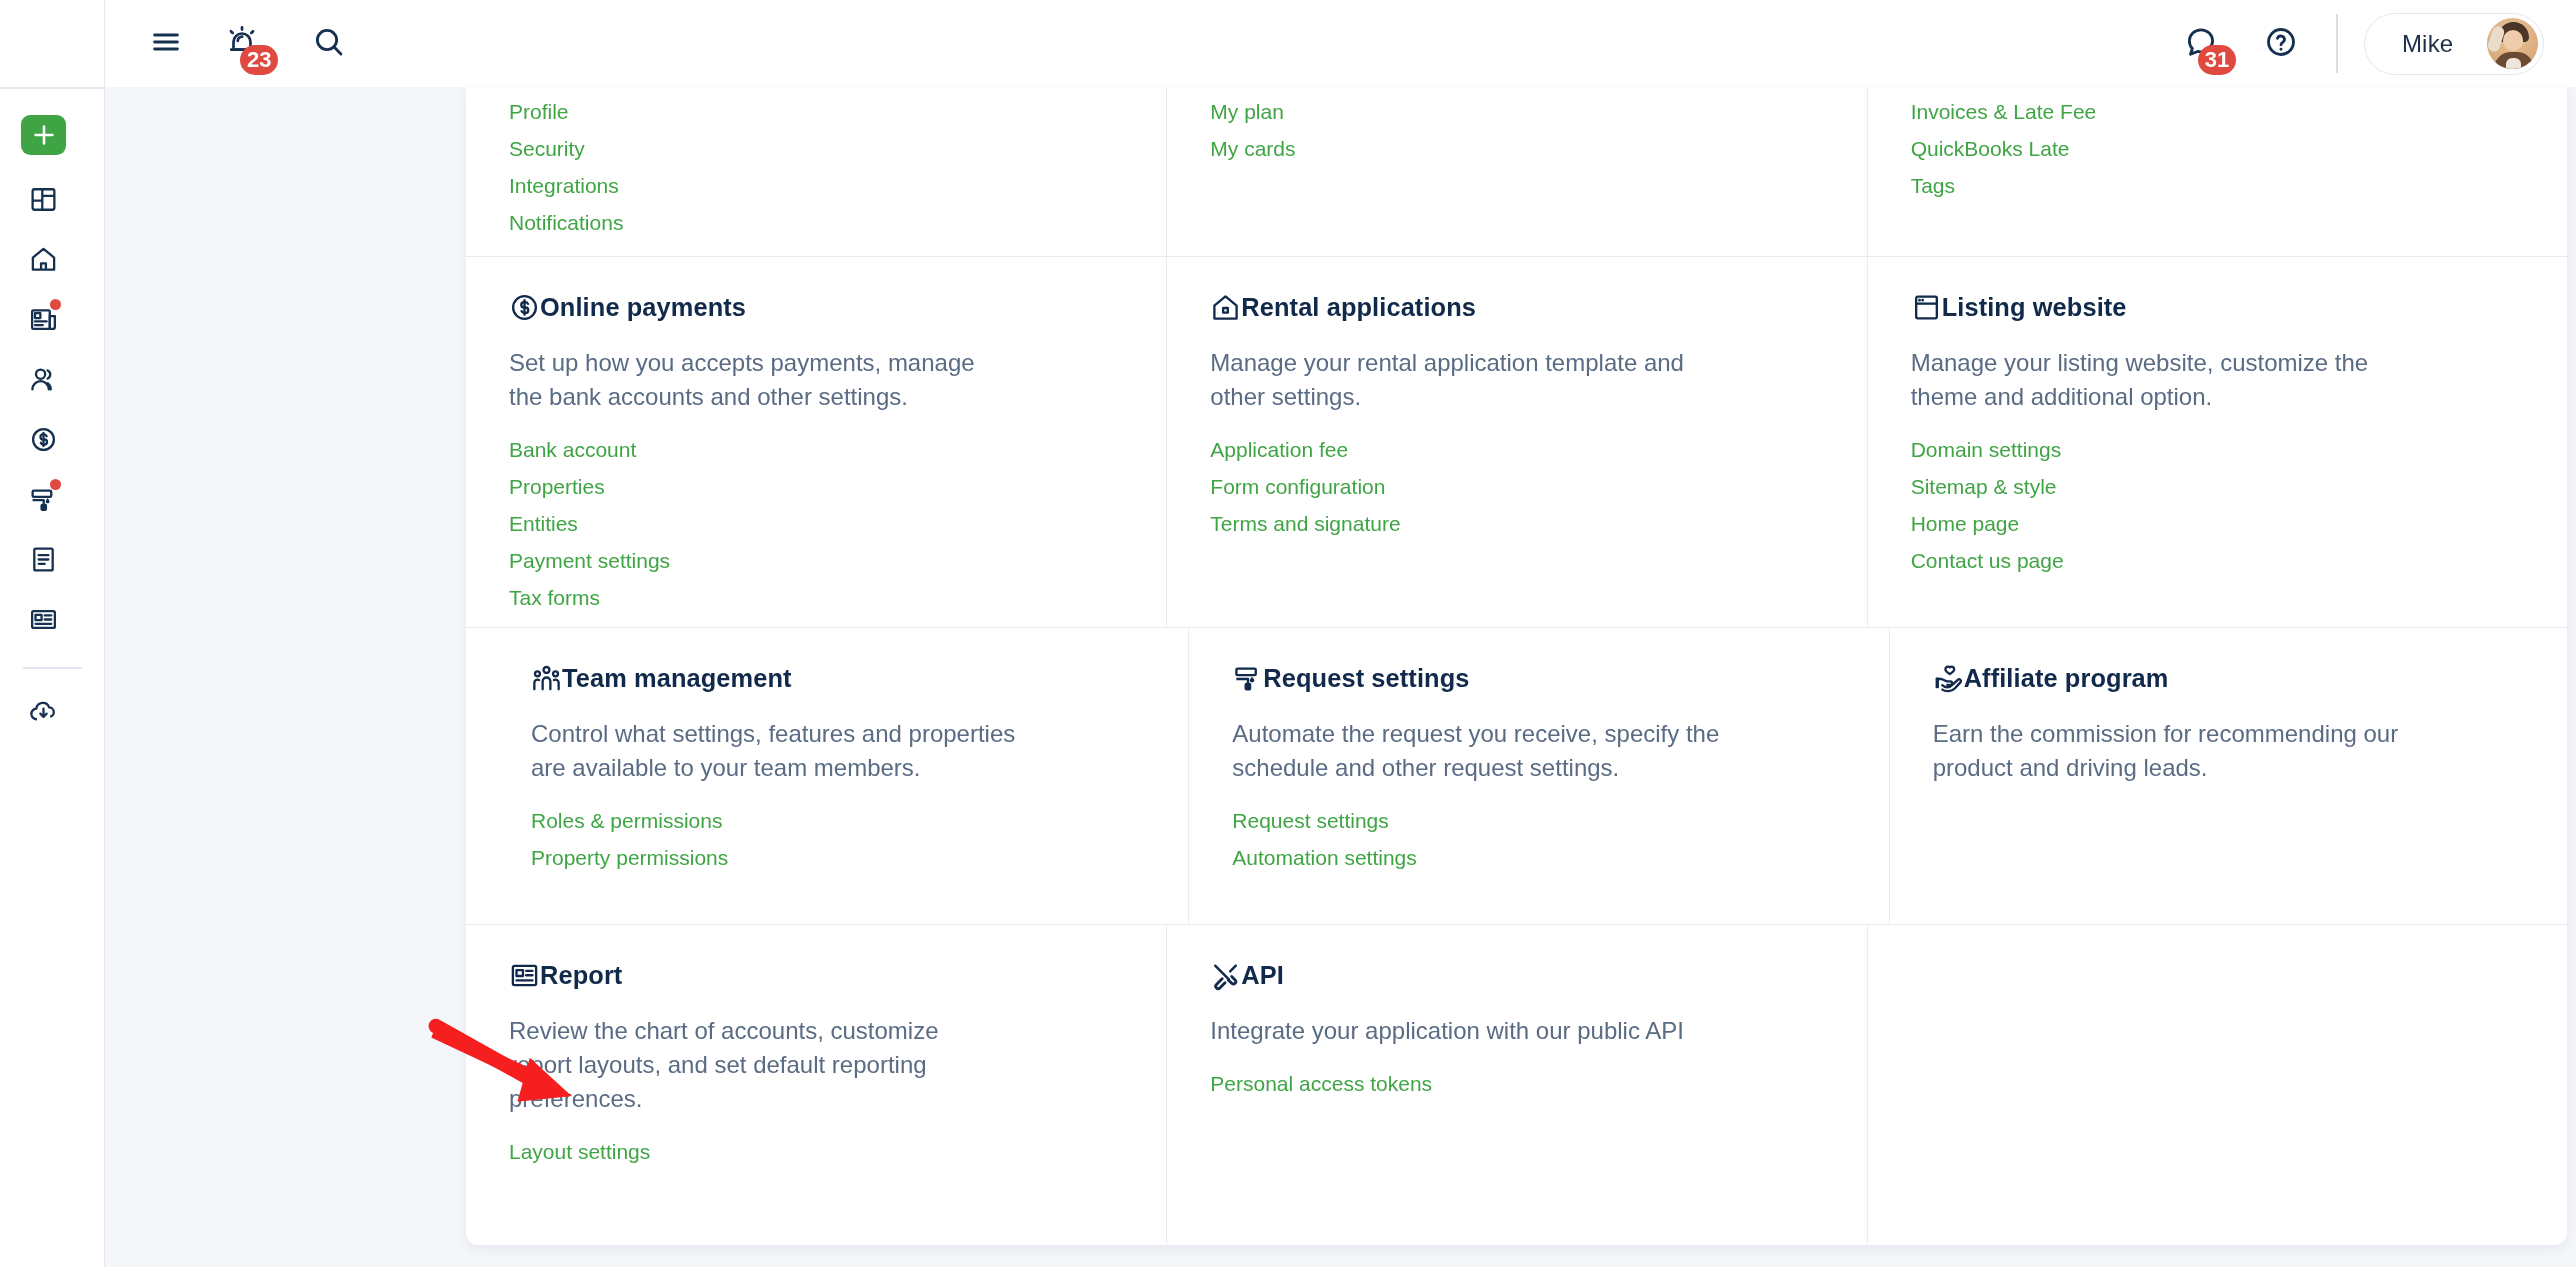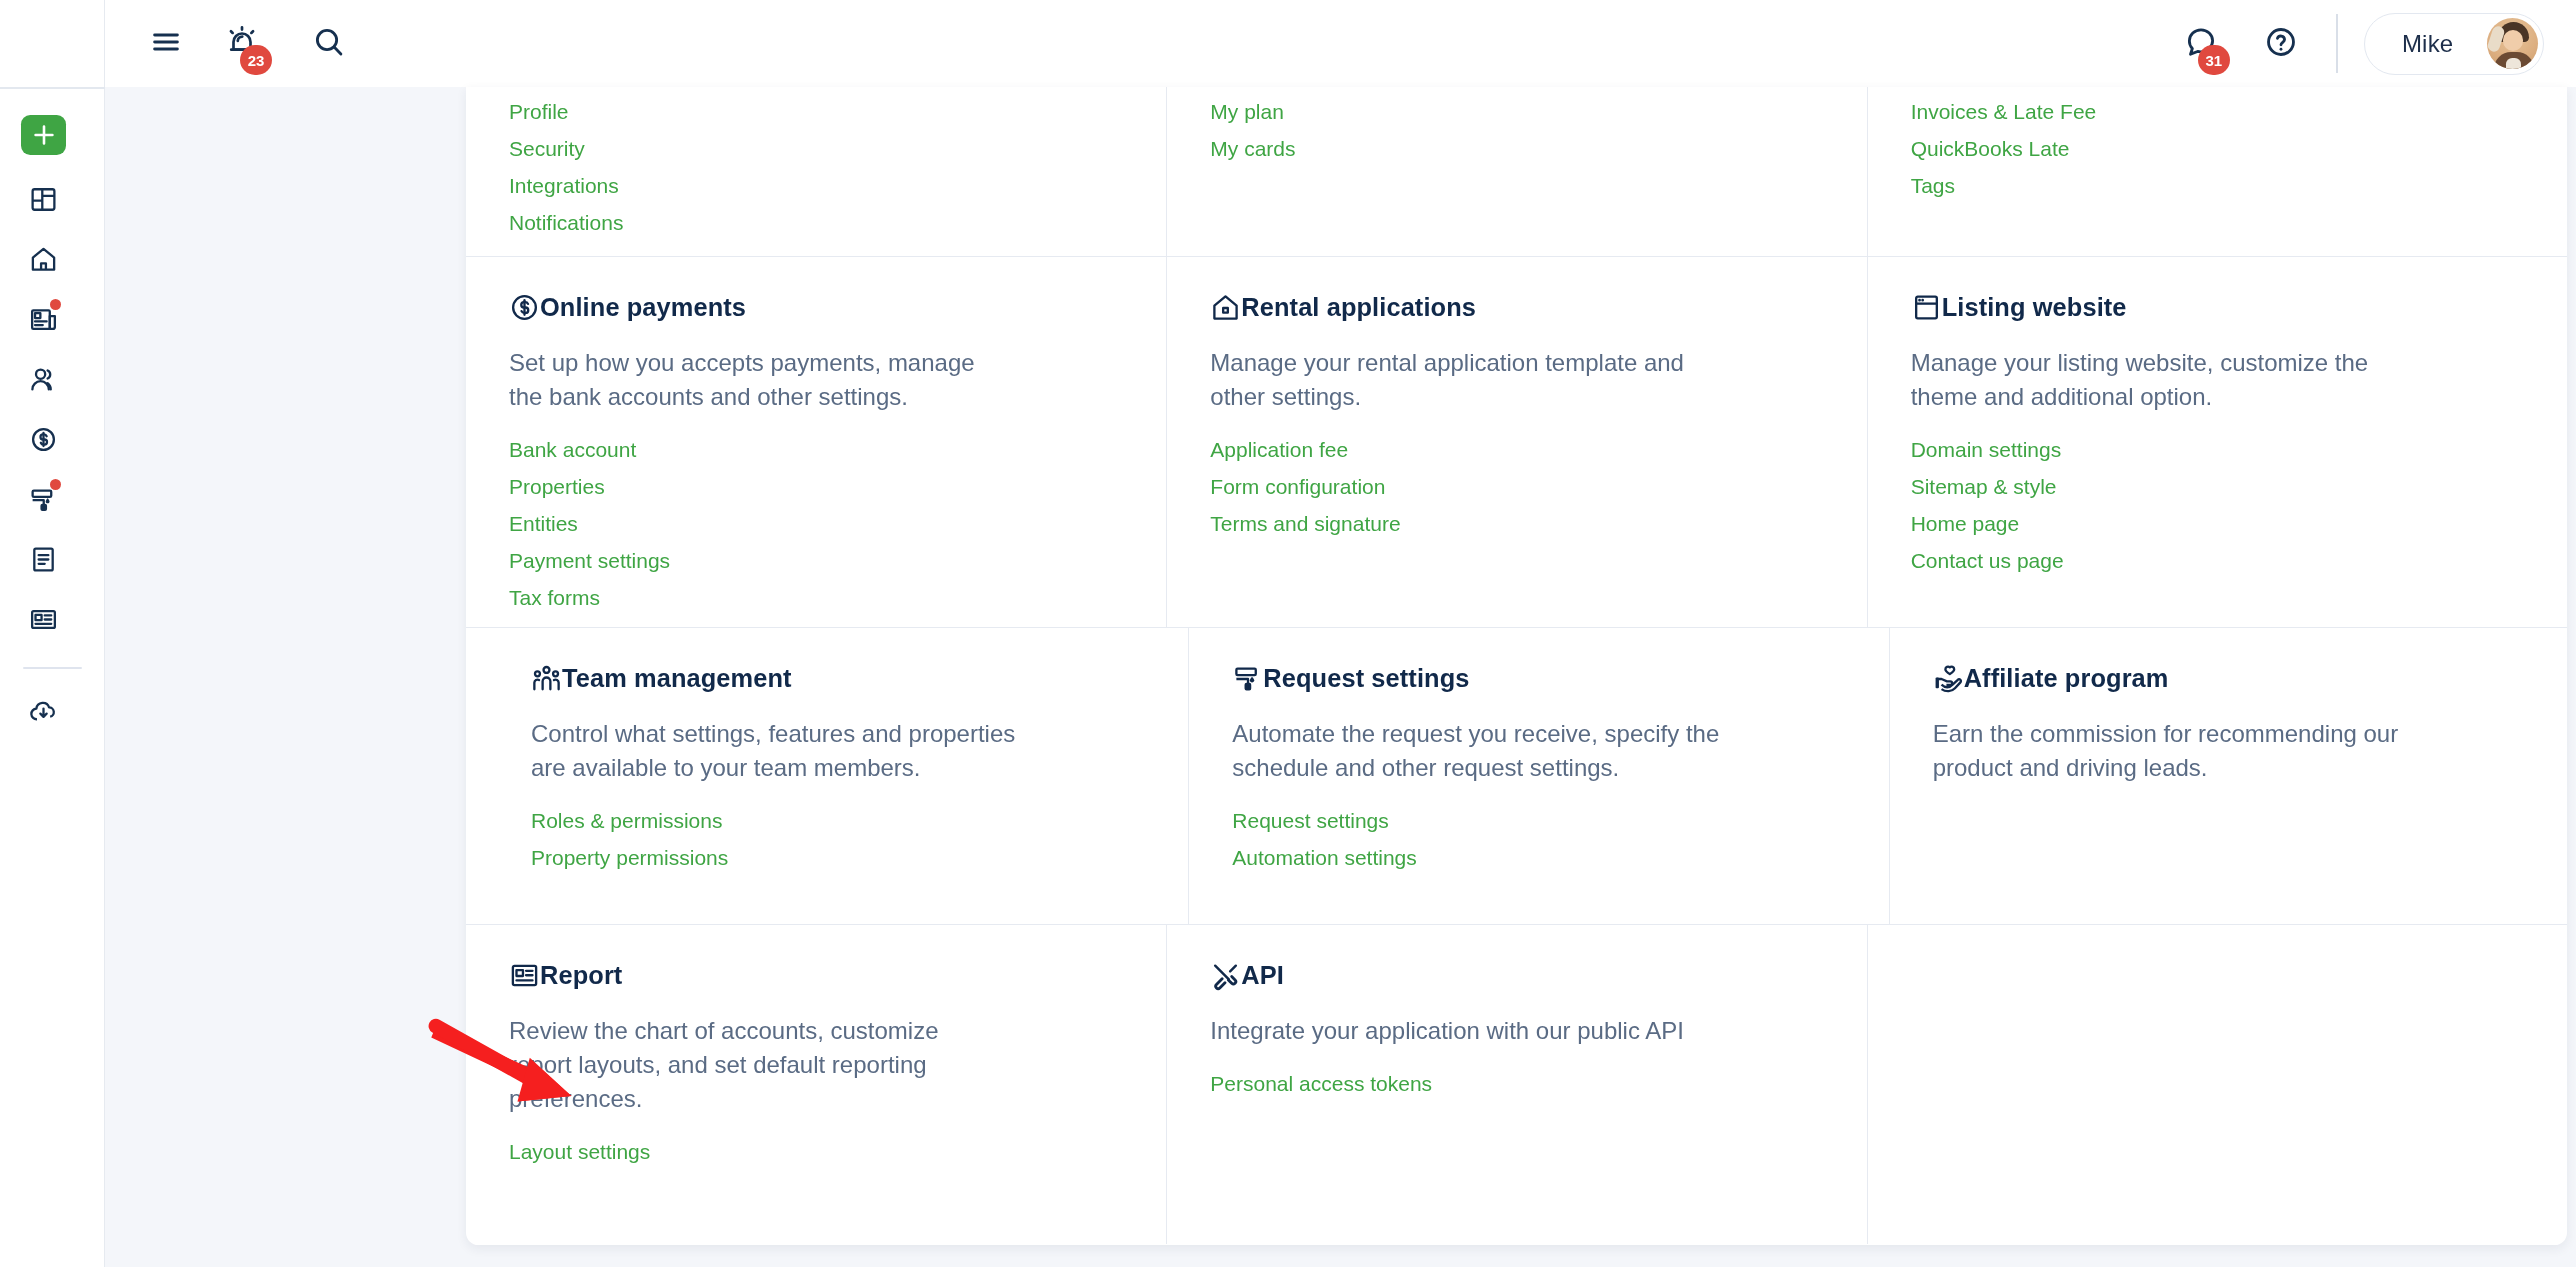--- a/index.html
+++ b/index.html
@@ -58,21 +58,21 @@
   .hdr-left { display: flex; align-items: center; gap: 0; padding-left: 31px; }
   .hdr-btn {
     width: 59px; height: 59px;
     display: flex; align-items: center; justify-content: center;
     position: relative; cursor: pointer; background: none; border: none;
   }
   .badge {
     position: absolute;
     background: #e0493f; color: #fff;
     border-radius: 15.4px;
-    font-size: 15px; font-weight: bold;
+    font-size: 22px; font-weight: bold;
     display: flex; align-items: center; justify-content: center;
     padding: 0 7px; min-width: 32px; height: 30px;
     font-family: "Liberation Sans", sans-serif;
   }
   .badge-alarm { left: 28px; top: 31px; }
   .badge-chat  { left: 26px; top: 31px; }
 
   .hdr-right {
     margin-left: auto; display: flex; align-items: center;
     padding-right: 32px; gap: 6.2px;

